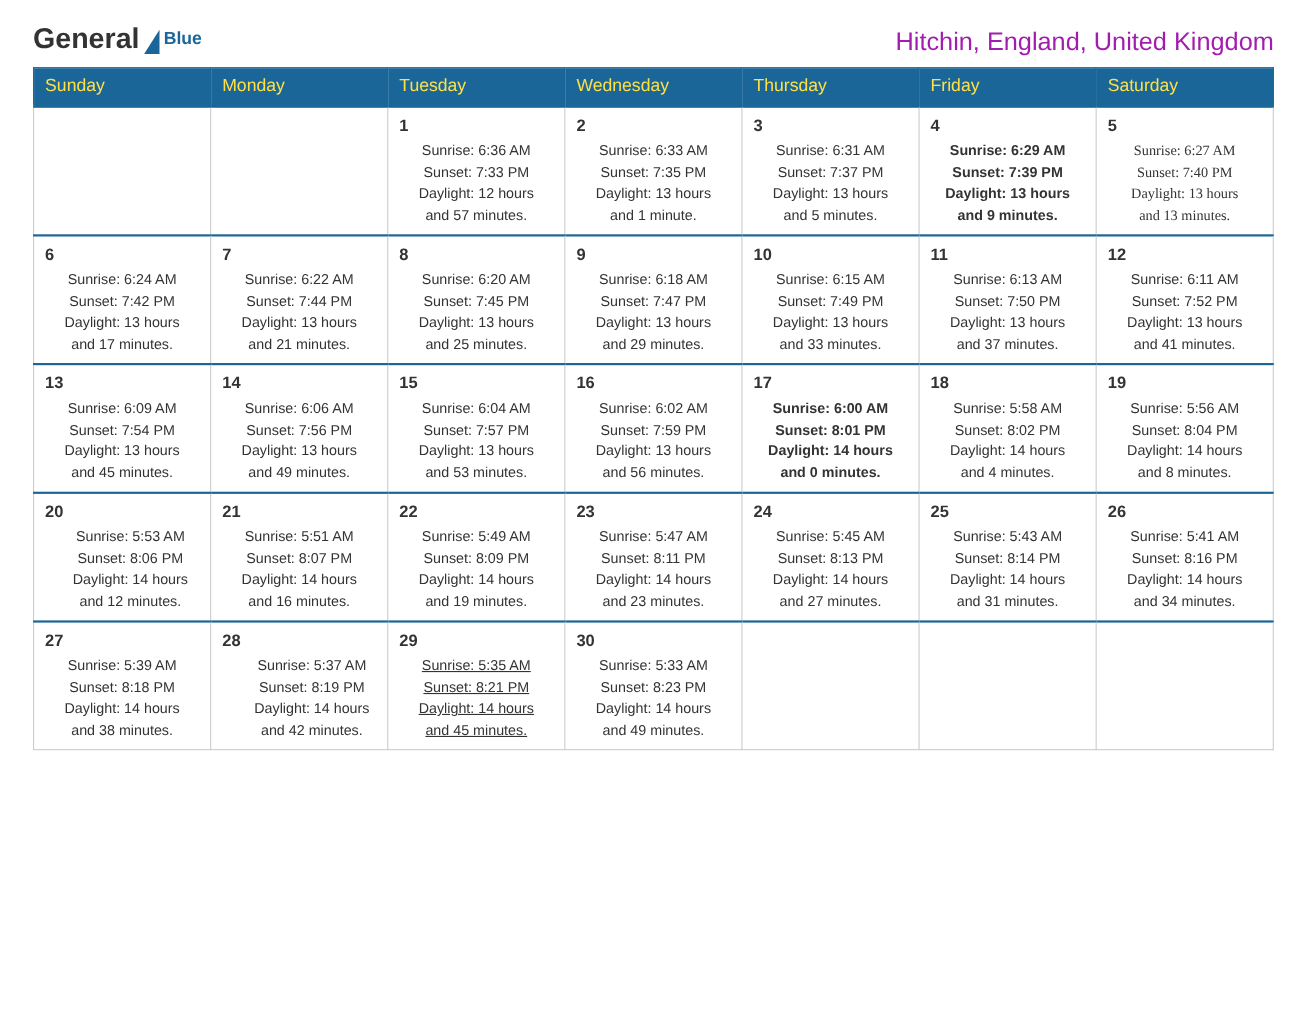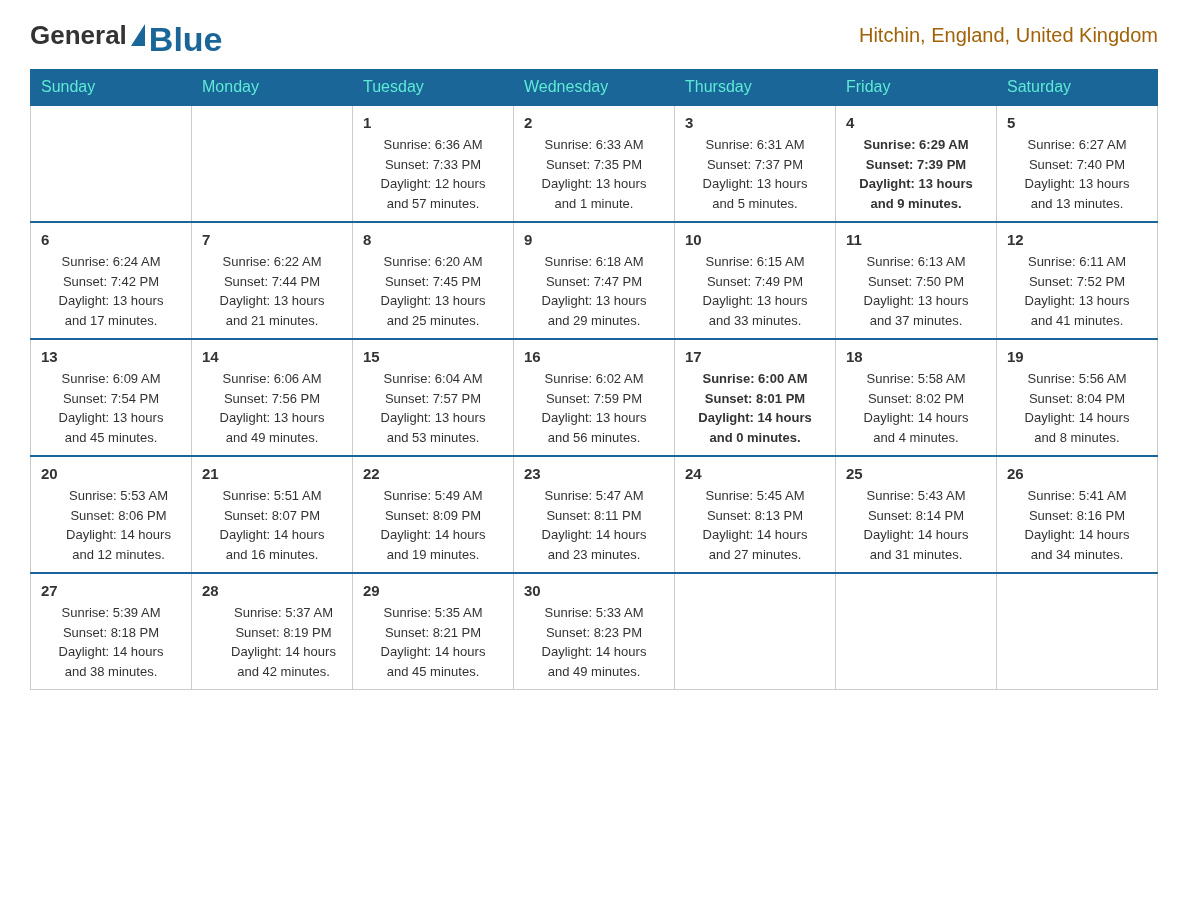--- a/index.html
+++ b/index.html
@@ -11,64 +11,65 @@
       padding: 20px 30px;
     }
     .header {
       display: flex;
       justify-content: space-between;
       align-items: flex-start;
       margin-bottom: 10px;
     }
     .logo {
       display: flex;
+      align-items: center;
       gap: 2px;
     }
     .logo-text-general {
       font-size: 26px;
       font-weight: bold;
       color: #333;
     }
     .logo-triangle {
       width: 0;
       height: 0;
       border-left: 14px solid transparent;
       border-right: 0px solid transparent;
       border-bottom: 22px solid #1a6699;
       margin-left: 2px;
       margin-top: 4px;
     }
     .logo-blue {
-      font-size: 34px;
+      font-size: 16px;
       font-weight: bold;
       color: #1a6699;
       margin-left: 2px;
     }
     .title-section {
       text-align: right;
     }
     .month-year {
       font-size: 52px;
       font-weight: normal;
       color: #222;
       line-height: 1.1;
     }
     .location {
-      font-size: 20px;
-      color: #a16207;
+      font-size: 23px;
+      color: #a21caf;
       margin-top: 4px;
     }
     .calendar {
       width: 100%;
       border-collapse: collapse;
       margin-top: 10px;
     }
     .calendar th {
       background-color: #1a6699;
-      color: #5eead4;
+      color: #fde047;
       padding: 8px 10px;
       text-align: left;
       font-size: 16px;
       font-weight: normal;
       border: 1px solid #1a6699;
     }
     .calendar td {
       vertical-align: top;
       padding: 8px 10px;
       border: 1px solid #ccc;
@@ -143,21 +144,21 @@
         </td>
         <td>
           <span class="day-number">4</span>
           <div class="day-info" style="white-space: pre-line; font-weight: bold;">Sunrise: 6:29 AM
 Sunset: 7:39 PM
 Daylight: 13 hours
 and 9 minutes.</div>
         </td>
         <td>
           <span class="day-number">5</span>
-          <div class="day-info" style="white-space: pre-line;">Sunrise: 6:27 AM
+          <div class="day-info" style="white-space: pre-line; font-family: Liberation Serif, serif;">Sunrise: 6:27 AM
 Sunset: 7:40 PM
 Daylight: 13 hours
 and 13 minutes.</div>
         </td>
       </tr>
       <tr>
         <td>
           <span class="day-number">6</span>
           <div class="day-info" style="white-space: pre-line;">Sunrise: 6:24 AM
 Sunset: 7:42 PM
@@ -319,21 +320,21 @@
         </td>
         <td>
           <span class="day-number">28</span>
           <div class="day-info" style="white-space: pre-line; margin-left: 23px;">Sunrise: 5:37 AM
 Sunset: 8:19 PM
 Daylight: 14 hours
 and 42 minutes.</div>
         </td>
         <td>
           <span class="day-number">29</span>
-          <div class="day-info" style="white-space: pre-line;">Sunrise: 5:35 AM
+          <div class="day-info" style="white-space: pre-line; text-decoration: underline;">Sunrise: 5:35 AM
 Sunset: 8:21 PM
 Daylight: 14 hours
 and 45 minutes.</div>
         </td>
         <td>
           <span class="day-number">30</span>
           <div class="day-info" style="white-space: pre-line;">Sunrise: 5:33 AM
 Sunset: 8:23 PM
 Daylight: 14 hours
 and 49 minutes.</div>

